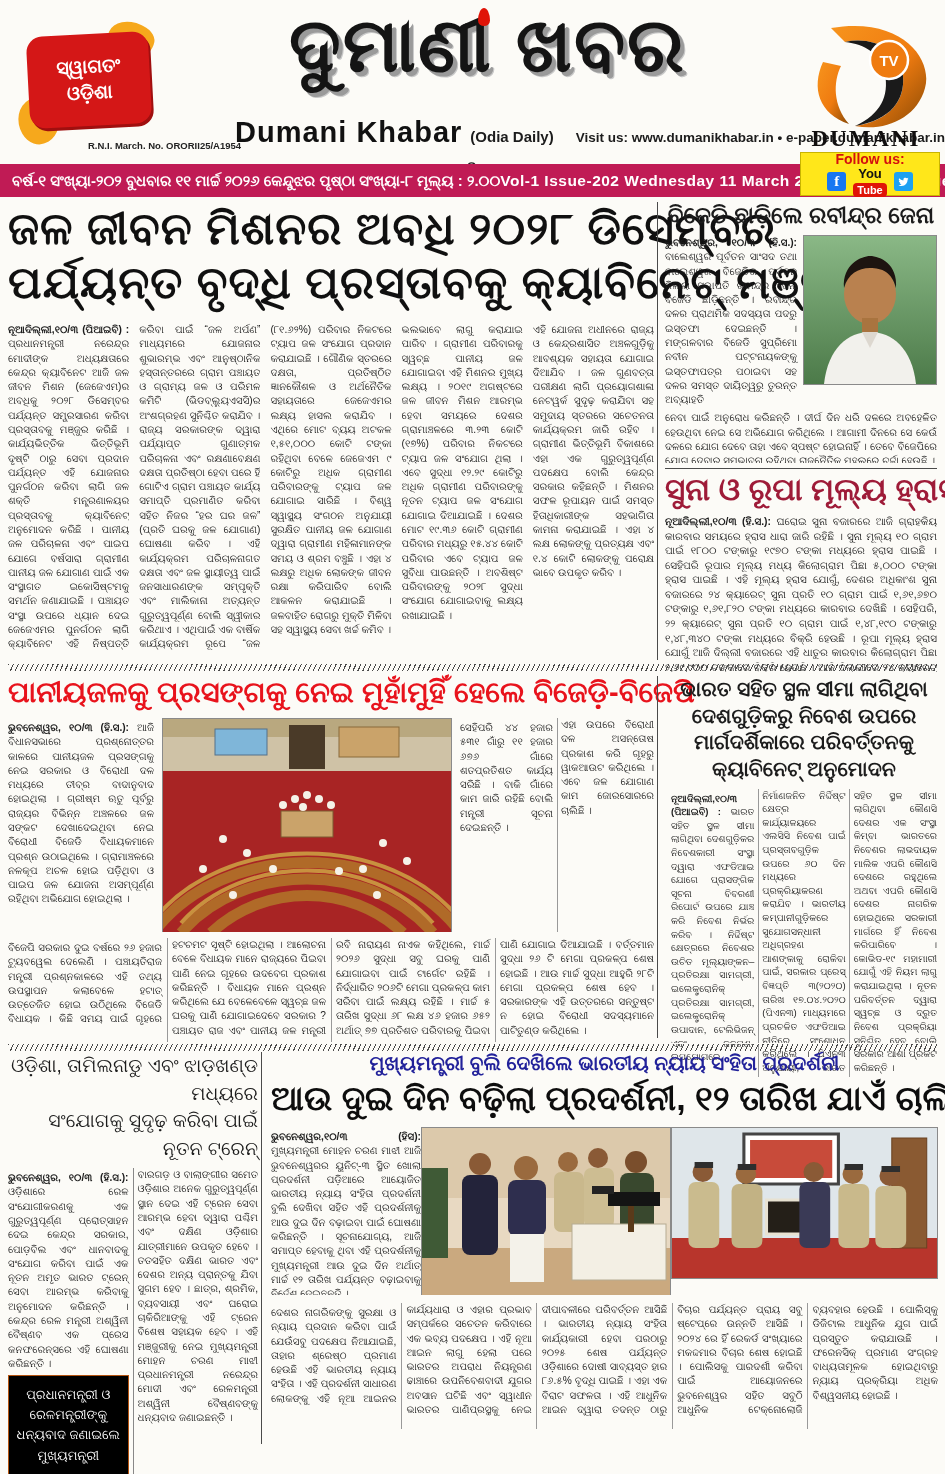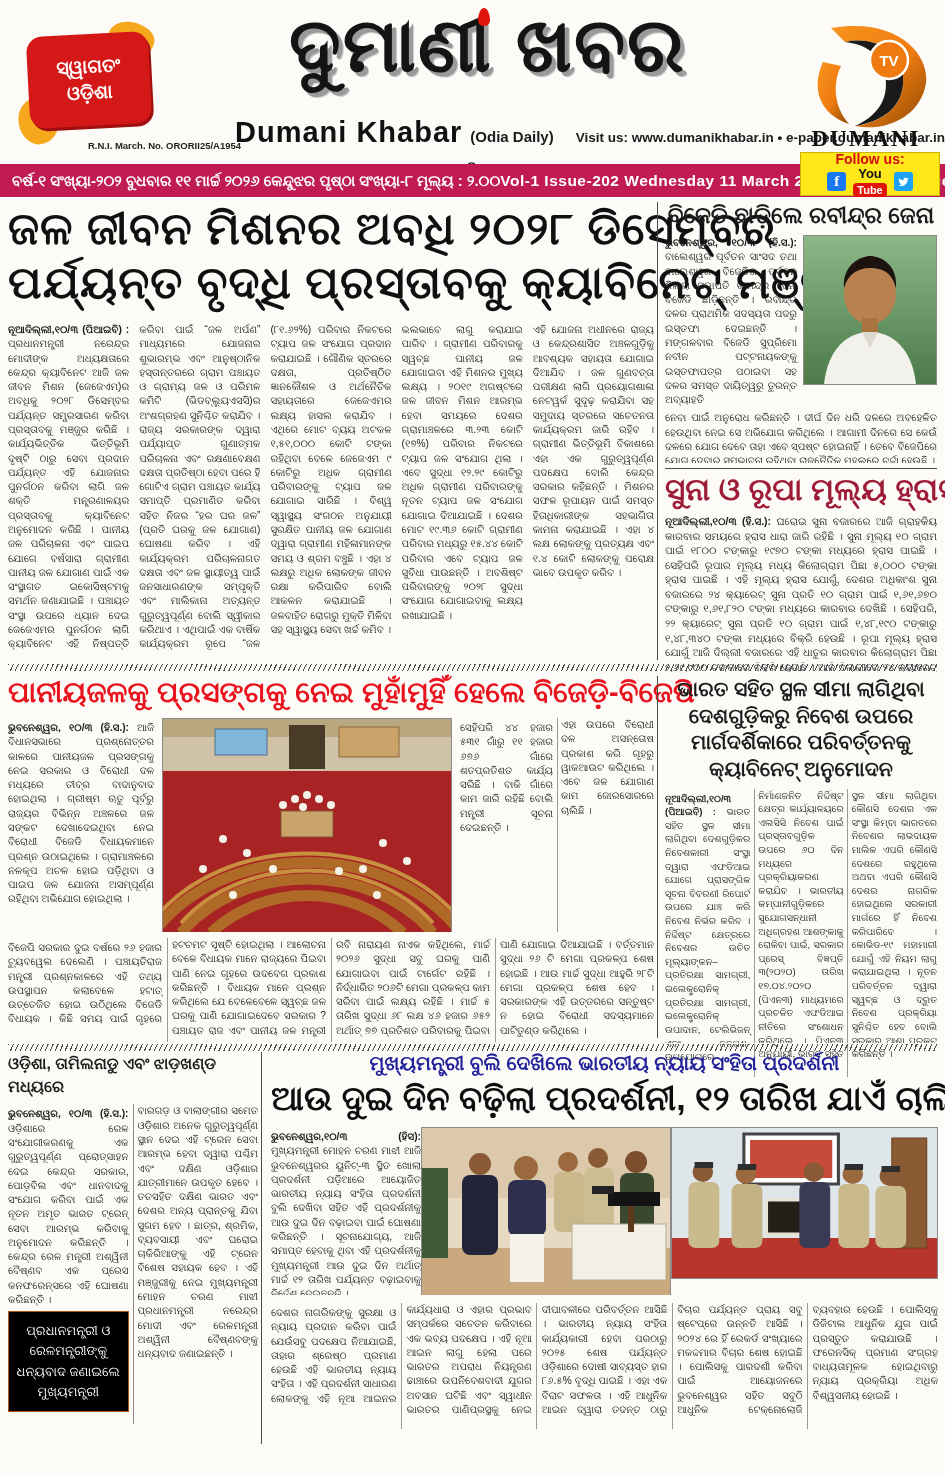--- a/index.html
+++ b/index.html
@@ -65,27 +65,27 @@
   .gold-h{font-size:31px;font-weight:800;text-align:center;color:#9e1b38;white-space:nowrap;}
   .gold-body{margin-top:4px;height:160px;overflow:hidden;font-size:10.4px;}
   
   .midleft{left:8px;top:676px;width:646px;height:362px;}
   .water-h{font-size:29px;font-weight:800;color:#e8131c;text-align:center;white-space:nowrap;}
   .water-row{display:flex;gap:8px;margin-top:8px;height:214px;overflow:hidden;}
   .water-row .cl{width:146px;overflow:hidden;}
   .water-row .ph{width:288px;height:214px;}
   .water-row .cr{flex:1;column-count:2;column-gap:8px;column-rule:1px solid #999;overflow:hidden;}
   .water-bot{margin-top:6px;height:104px;column-count:4;column-gap:10px;column-rule:1px solid #999;overflow:hidden;}
-  .midright{left:657px;top:676px;width:280px;height:362px;padding-left:7px;box-sizing:border-box;}
+  .midright{left:657px;top:676px;width:280px;height:362px;padding-left:13px;box-sizing:border-box;}
   .invest-h{font-size:20.5px;font-weight:800;text-align:center;line-height:1.3;}
   .invest-body{margin-top:6px;height:288px;column-count:3;column-gap:8px;column-rule:1px solid #999;
                overflow:hidden;font-size:9.6px;line-height:1.42;}
   
   .botleft{left:8px;top:1052px;width:250px;height:392px;}
-  .train-h{font-size:16px;font-weight:700;text-align:left;line-height:1.45;}
+  .train-h{font-size:19px;font-weight:400;text-align:right;line-height:1.45;}
   .train-body{margin-top:6px;height:320px;column-count:2;column-gap:9px;column-rule:1px solid #888;overflow:hidden;}
   .orange-box{break-inside:avoid;background:#000000;border:1px solid #b55410;color:#fff;font-weight:normal;
               font-size:13px;line-height:1.55;text-align:center;padding:9px 5px;margin:4px 0;}
   .botcenter{left:261px;top:1052px;width:677px;height:392px;padding-left:9px;box-sizing:border-box;}
   .kicker{font-size:20px;font-weight:800;color:#22229a;text-align:center;white-space:nowrap;}
   .expo-h{font-size:34px;font-weight:800;text-align:center;white-space:nowrap;margin-top:4px;color:#0d0d0d;}
   .expo-row{display:flex;margin-top:8px;height:168px;overflow:hidden;}
   .expo-row .cl{width:150px;overflow:hidden;}
   .expo-row .p1{width:248px;height:168px;}
   .expo-row .p2{flex:1;height:150px;}
@@ -275,20 +275,21 @@
       <p><b class="dateline">ନୂଆଦିଲ୍ଲୀ,୧୦/୩ (ପିଆଇବି) :</b>
          <span>ଭାରତ ସହିତ ସ୍ଥଳ ସୀମା ଲାଗିଥିବା ଦେଶଗୁଡ଼ିକର ନିବେଶକାରୀ ସଂସ୍ଥା ଦ୍ୱାରା ଏଫଡିଆଇ ଯୋଗେ ପ୍ରାସଙ୍ଗିକ ସୂଚନା ବିବରଣୀ ରିପୋର୍ଟ ଉପରେ ଯାଞ୍ଚ କରି ନିବେଶ ନିର୍ଭର କରିବ । ନିର୍ଦ୍ଦିଷ୍ଟ କ୍ଷେତ୍ରରେ ନିବେଶର ଉଚିତ ମୂଲ୍ୟାଙ୍କନ–ପ୍ରତିରକ୍ଷା ସାମଗ୍ରୀ, ଇଲେକ୍ଟ୍ରୋନିକ୍ ପ୍ରତିରକ୍ଷା ସାମଗ୍ରୀ, ଇଲେକ୍ଟ୍ରୋନିକ୍ ଉପାଦାନ, ଟେଲିଭିଜନ୍ ଏବଂ ଜନଗଣ-ଉପଯୋଗରେ ନିର୍ମାଣଜନିତ ନିର୍ଦ୍ଦିଷ୍ଟ କ୍ଷେତ୍ର କାର୍ଯ୍ୟାଳୟରେ ଏଲସିସି ନିବେଶ ପାଇଁ ପ୍ରସ୍ତାବଗୁଡ଼ିକ ଉପରେ ୬୦ ଦିନ ମଧ୍ୟରେ ପ୍ରକ୍ରିୟାକରଣ କରାଯିବ । ଭାରତୀୟ କମ୍ପାନୀଗୁଡ଼ିକରେ ସୁଯୋଗସନ୍ଧାନୀ ଅଧିଗ୍ରହଣ ଆଶଙ୍କାକୁ ରୋକିବା ପାଇଁ, ସରକାର ପ୍ରେସ୍ ବିଜ୍ଞପ୍ତି ୩(୨୦୨୦) ତାରିଖ ୧୭.୦୪.୨୦୨୦ (ପିଏନ୩) ମାଧ୍ୟମରେ ପ୍ରଚଳିତ ଏଫଡିଆଇ ନୀତିରେ ସଂଶୋଧନ କରିଥିଲେ । ପିଏନ୩ ଅନୁଯାୟୀ, ଭାରତ ସହିତ ସ୍ଥଳ ସୀମା ଲାଗିଥିବା କୌଣସି ଦେଶର ଏକ ସଂସ୍ଥା କିମ୍ବା ଭାରତରେ ନିବେଶର ଲାଭଦାୟକ ମାଲିକ ଏପରି କୌଣସି ଦେଶରେ ରହୁଥିଲେ ଅଥବା ଏପରି କୌଣସି ଦେଶର ନାଗରିକ ହୋଇଥିଲେ ସରକାରୀ ମାର୍ଗରେ ହିଁ ନିବେଶ କରିପାରିବେ । କୋଭିଡ-୧୯ ମହାମାରୀ ଯୋଗୁଁ ଏହି ନିୟମ ଲାଗୁ କରାଯାଇଥିଲା । ନୂତନ ପରିବର୍ତ୍ତନ ଦ୍ୱାରା ସ୍ୱଚ୍ଛ ଓ ଦ୍ରୁତ ନିବେଶ ପ୍ରକ୍ରିୟା ସୁନିଶ୍ଚିତ ହେବ ବୋଲି ସରକାର ଆଶା ପ୍ରକଟ କରିଛନ୍ତି ।</span></p>
     </div>
   </div>
 
   <div class="abs squig" style="left:8px;top:1043px;width:929px;"></div>
 
   <div class="abs botleft">
     <div class="train-h">
       <div>ଓଡ଼ିଶା, ତାମିଲନାଡୁ ଏବଂ ଝାଡ଼ଖଣ୍ଡ ମଧ୍ୟରେ</div>
+      <div>ସଂଯୋଗକୁ ସୁଦୃଢ଼ କରିବା ପାଇଁ ନୂତନ ଟ୍ରେନ୍</div>
     </div>
     <div class="train-body btxt">
       <p><b class="dateline">ଭୁବନେଶ୍ୱର, ୧୦/୩ (ହି.ସ.):</b>
          <span>ଓଡ଼ିଶାରେ ରେଳ ସଂଯୋଗୀକରଣକୁ ଏକ ଗୁରୁତ୍ୱପୂର୍ଣ୍ଣ ପ୍ରୋତ୍ସାହନ ଦେଇ କେନ୍ଦ୍ର ସରକାର, ପୋଡ଼ବିଲ ଏବଂ ଧାନବାଦକୁ ସଂଯୋଗ କରିବା ପାଇଁ ଏକ ନୂତନ ଅମୃତ ଭାରତ ଟ୍ରେନ୍ ସେବା ଆରମ୍ଭ କରିବାକୁ ଅନୁମୋଦନ କରିଛନ୍ତି । କେନ୍ଦ୍ର ରେଳ ମନ୍ତ୍ରୀ ଅଶ୍ୱିନୀ ବୈଷ୍ଣବ ଏକ ପ୍ରେସ କନଫରେନ୍ସରେ ଏହି ଘୋଷଣା କରିଛନ୍ତି ।</span></p>
       <div class="orange-box">ପ୍ରଧାନମନ୍ତ୍ରୀ ଓ ରେଳମନ୍ତ୍ରୀଙ୍କୁ ଧନ୍ୟବାଦ ଜଣାଇଲେ ମୁଖ୍ୟମନ୍ତ୍ରୀ</div>
       <p>ବାରଗଡ଼ ଓ ବାଲାଙ୍ଗୀର ସମେତ ଓଡ଼ିଶାର ଅନେକ ଗୁରୁତ୍ୱପୂର୍ଣ୍ଣ ସ୍ଥାନ ଦେଇ ଏହି ଟ୍ରେନ ସେବା ଆରମ୍ଭ ହେବା ଦ୍ୱାରା ପଶ୍ଚିମ ଏବଂ ଦକ୍ଷିଣ ଓଡ଼ିଶାର ଯାତ୍ରୀମାନେ ଉପକୃତ ହେବେ । ତତସହିତ ଦକ୍ଷିଣ ଭାରତ ଏବଂ ଦେଶର ଅନ୍ୟ ପ୍ରାନ୍ତକୁ ଯିବା ସୁଗମ ହେବ । ଛାତ୍ର, ଶ୍ରମିକ, ବ୍ୟବସାୟୀ ଏବଂ ଘରୋଇ ଚାକିରିଆଙ୍କୁ ଏହି ଟ୍ରେନ ବିଶେଷ ସହାୟକ ହେବ । ଏହି ମଞ୍ଜୁରୀକୁ ନେଇ ମୁଖ୍ୟମନ୍ତ୍ରୀ ମୋହନ ଚରଣ ମାଝୀ ପ୍ରଧାନମନ୍ତ୍ରୀ ନରେନ୍ଦ୍ର ମୋଦୀ ଏବଂ ରେଳମନ୍ତ୍ରୀ ଅଶ୍ୱିନୀ ବୈଷ୍ଣବଙ୍କୁ ଧନ୍ୟବାଦ ଜଣାଇଛନ୍ତି ।</p>
     </div>
   </div>
 
   <div class="abs botcenter rule-l">

